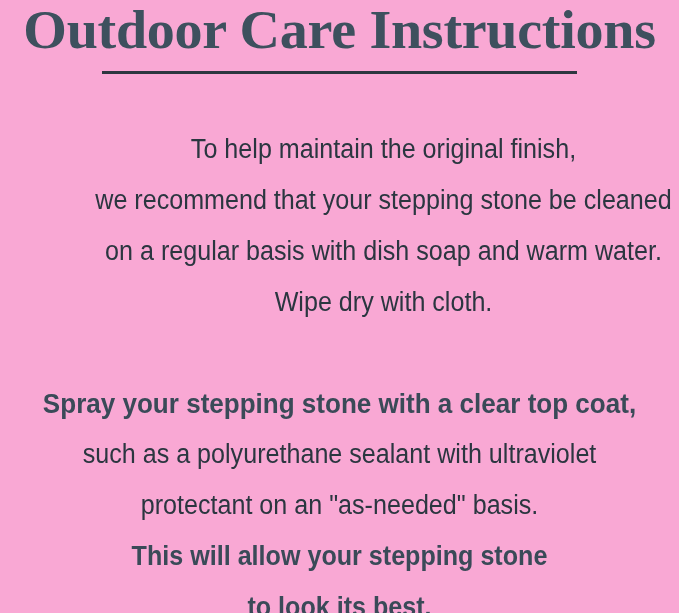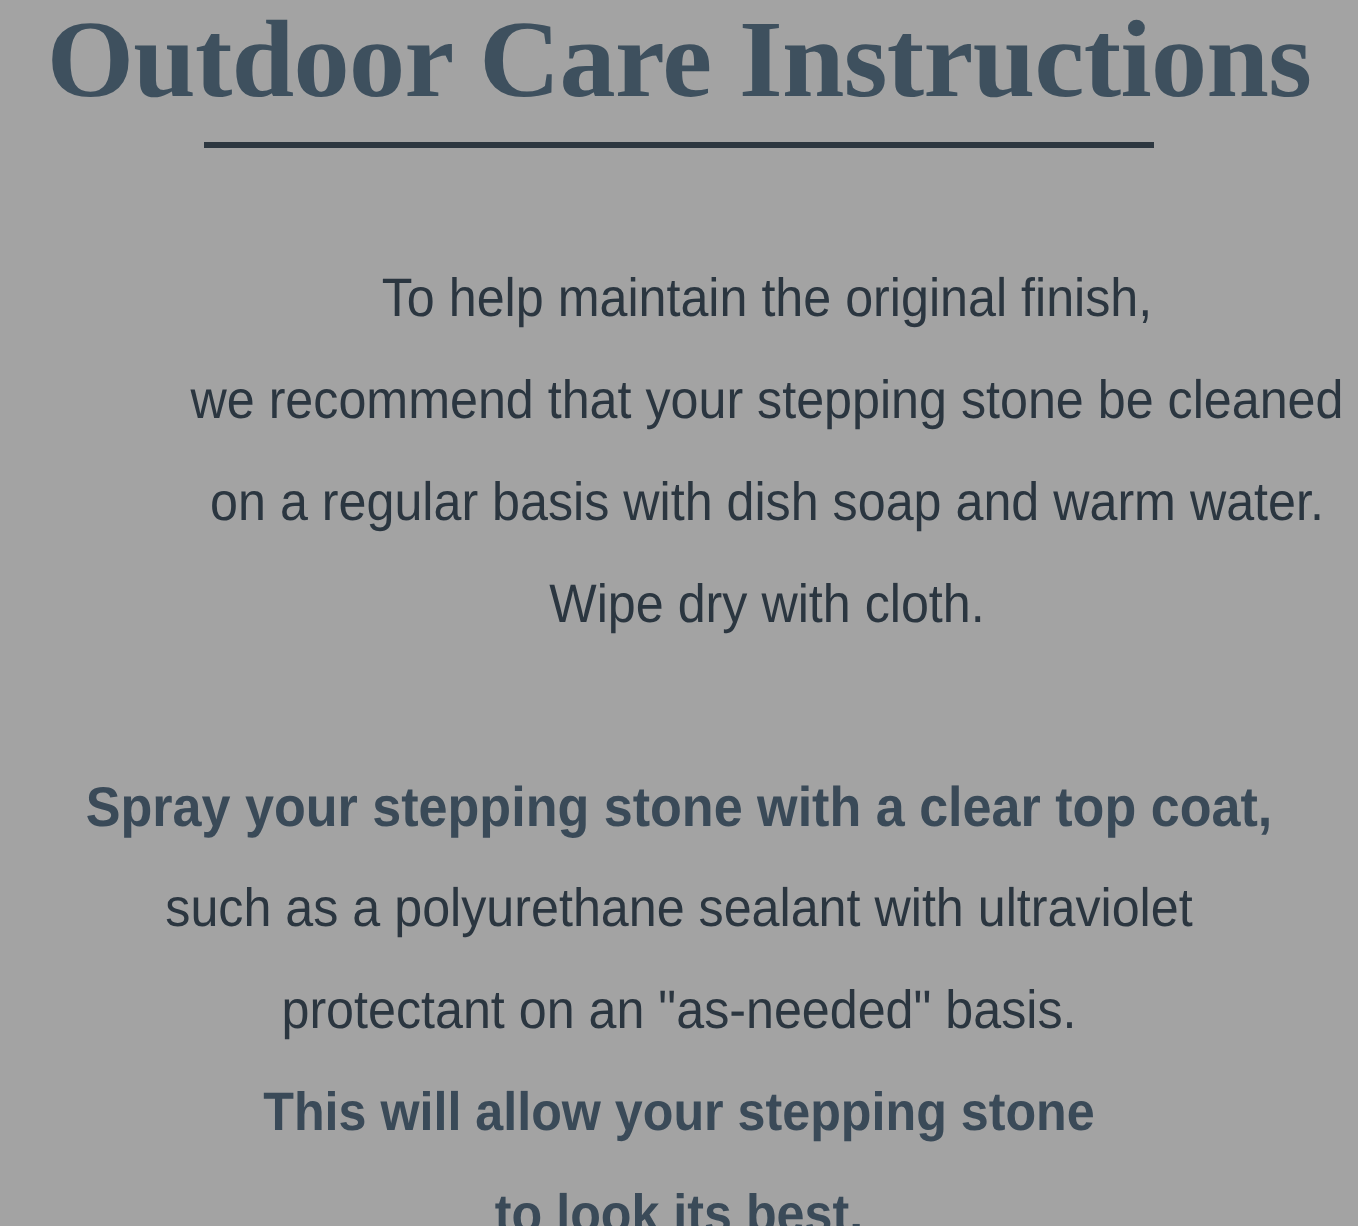--- a/index.html
+++ b/index.html
@@ -12,21 +12,21 @@
     height: 613px;
     overflow: hidden;
     font-family: "Liberation Sans", sans-serif;
     -webkit-font-smoothing: antialiased;
   }
 
   .care-card {
     position: relative;
     width: 679px;
     height: 613px;
-    background: #a3a3a3;
+    background: #f9a8d4;
     box-sizing: border-box;
   }
 
   
   .title-block {
     position: absolute;
     top: 0;
     left: 0;
     width: 679px;
     text-align: center;

